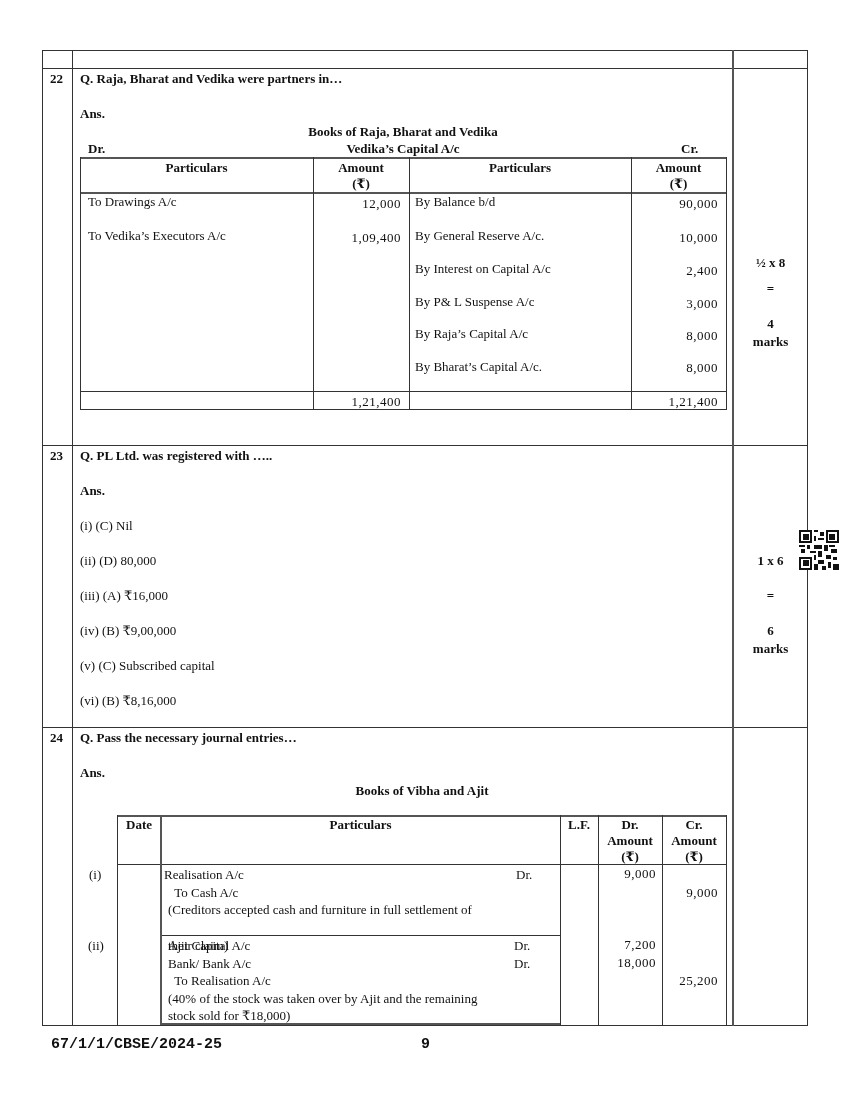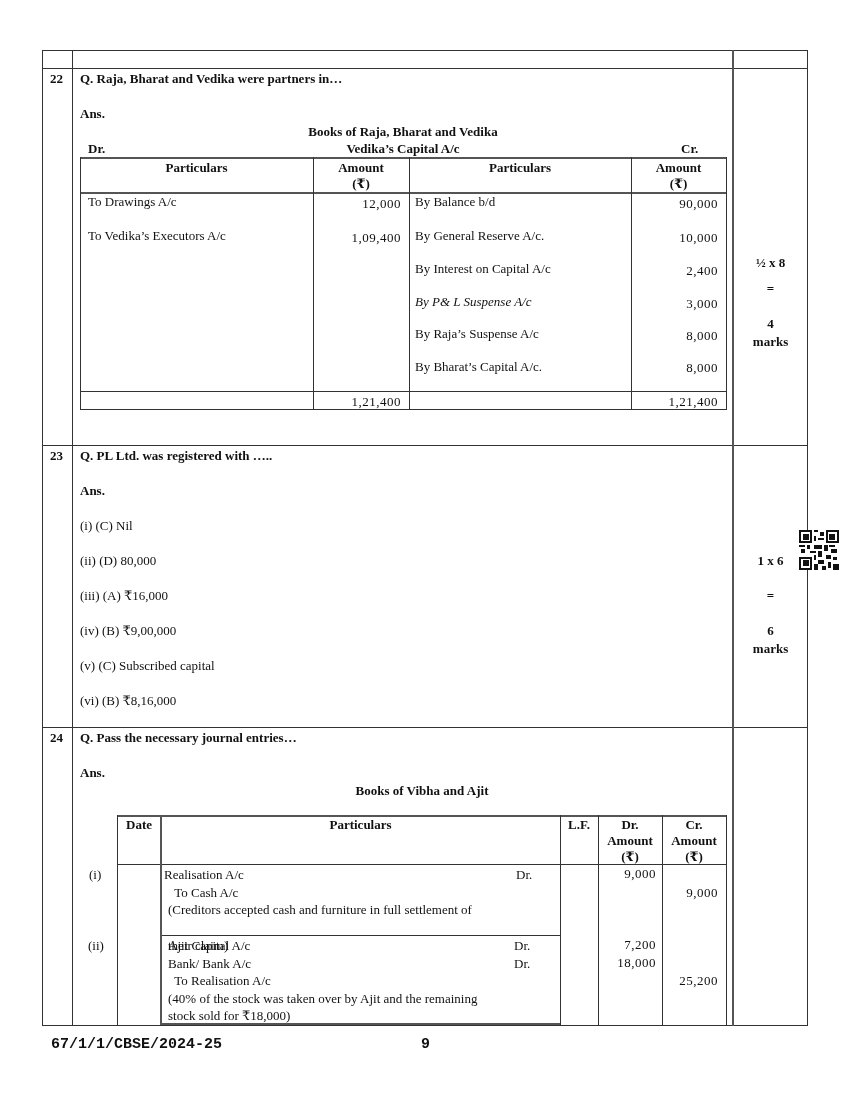--- a/index.html
+++ b/index.html
@@ -59,23 +59,23 @@
   <div class="num" style="left:313px;width:88px;top:196px;">12,000</div>
   <div class="txt" style="left:88px;top:228px;">To Vedika’s Executors A/c</div>
   <div class="num" style="left:313px;width:88px;top:230px;">1,09,400</div>
 
   <div class="txt" style="left:415px;top:194px;">By Balance b/d</div>
   <div class="num" style="left:631px;width:87px;top:196px;">90,000</div>
   <div class="txt" style="left:415px;top:228px;">By General Reserve A/c.</div>
   <div class="num" style="left:631px;width:87px;top:230px;">10,000</div>
   <div class="txt" style="left:415px;top:261px;">By Interest on Capital A/c</div>
   <div class="num" style="left:631px;width:87px;top:263px;">2,400</div>
-  <div class="txt" style="left:415px;top:294px;font-style:italic;">By P&amp; L Suspense A/c</div>
+  <div class="txt" style="left:415px;top:294px;">By P&amp; L Suspense A/c</div>
   <div class="num" style="left:631px;width:87px;top:296px;">3,000</div>
-  <div class="txt" style="left:415px;top:326px;">By Raja’s Suspense A/c</div>
+  <div class="txt" style="left:415px;top:326px;">By Raja’s Capital A/c</div>
   <div class="num" style="left:631px;width:87px;top:328px;">8,000</div>
   <div class="txt" style="left:415px;top:359px;">By Bharat’s Capital A/c.</div>
   <div class="num" style="left:631px;width:87px;top:360px;">8,000</div>
 
   <div class="num" style="left:313px;width:88px;top:394px;">1,21,400</div>
   <div class="num" style="left:631px;width:87px;top:394px;">1,21,400</div>
 
   <div class="ctr b" style="left:734px;width:73px;top:255px;">½ x 8</div>
   <div class="ctr b" style="left:734px;width:73px;top:281px;">=</div>
   <div class="ctr b" style="left:734px;width:73px;top:316px;">4</div>

